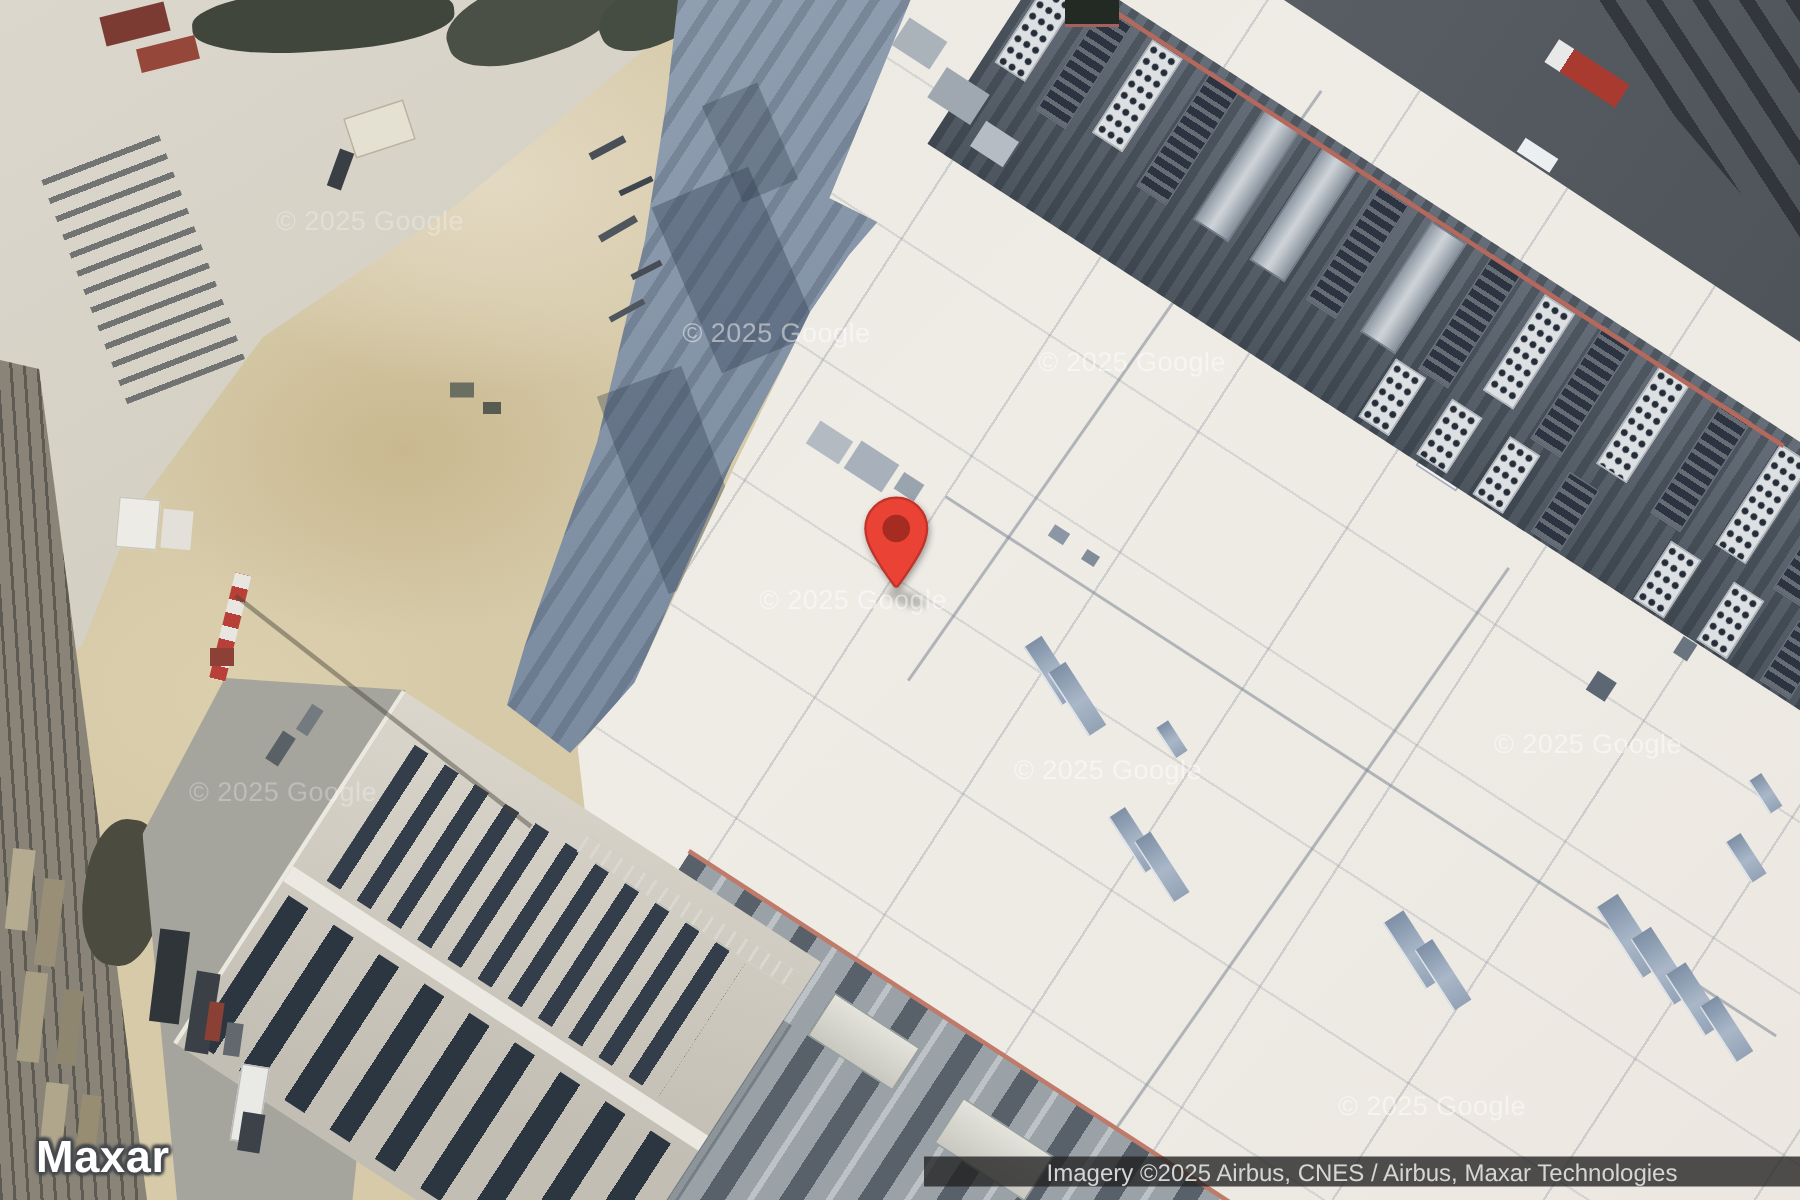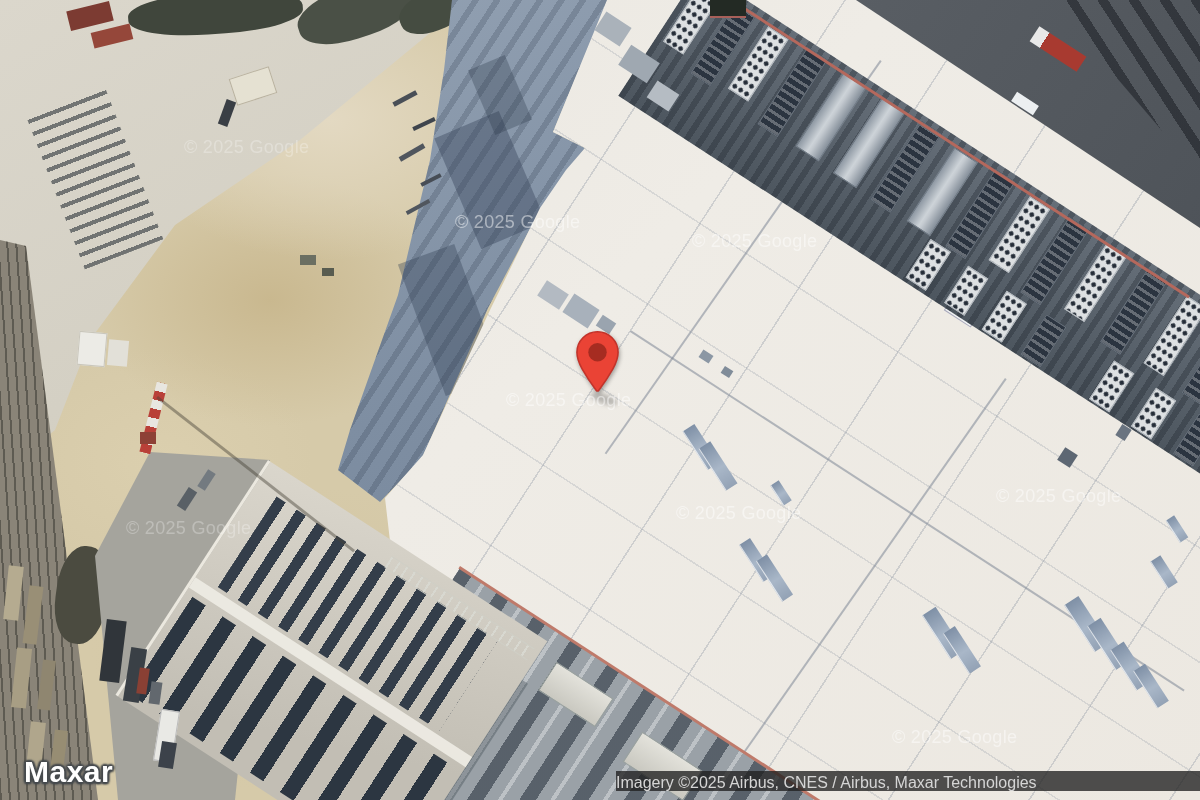--- a/index.html
+++ b/index.html
@@ -73,21 +73,21 @@
   
   .pinshadow{left:590px;top:394px;width:28px;height:10px;background:rgba(0,0,0,0.22);border-radius:50%;filter:blur(2px);transform:rotate(18deg);}
   .pin{left:574px;top:330px;width:47px;height:72px;filter:drop-shadow(1px 2px 2px rgba(0,0,0,0.35));}
   
   .wm{position:absolute;color:rgba(255,255,255,0.48);font-size:18px;font-weight:400;letter-spacing:0.3px;white-space:nowrap;}
   .wm.faint{color:rgba(255,255,255,0.28);}
   .glogo{left:24px;top:755px;font-size:30px;font-weight:700;color:#fff;letter-spacing:0.5px;
     text-shadow:2px 0 2px #474b4e,-2px 0 2px #474b4e,0 2px 2px #474b4e,0 -2px 2px #474b4e,
       1.5px 1.5px 2px #474b4e,-1.5px 1.5px 2px #474b4e,1.5px -1.5px 2px #474b4e,-1.5px -1.5px 2px #474b4e;}
   .attrib{left:616px;top:771px;width:584px;height:20px;background:rgba(32,32,32,0.78);
-    color:#d5d5d5;font-size:16px;line-height:24px;white-space:nowrap;}
+    color:#d5d5d5;font-size:16px;line-height:24px;text-align:center;white-space:nowrap;}
 </style>
 </head>
 <body>
 
 <div class="map">
 
   <div>
     <div class="abs apron"></div>
     <div class="abs rails"></div>
 

